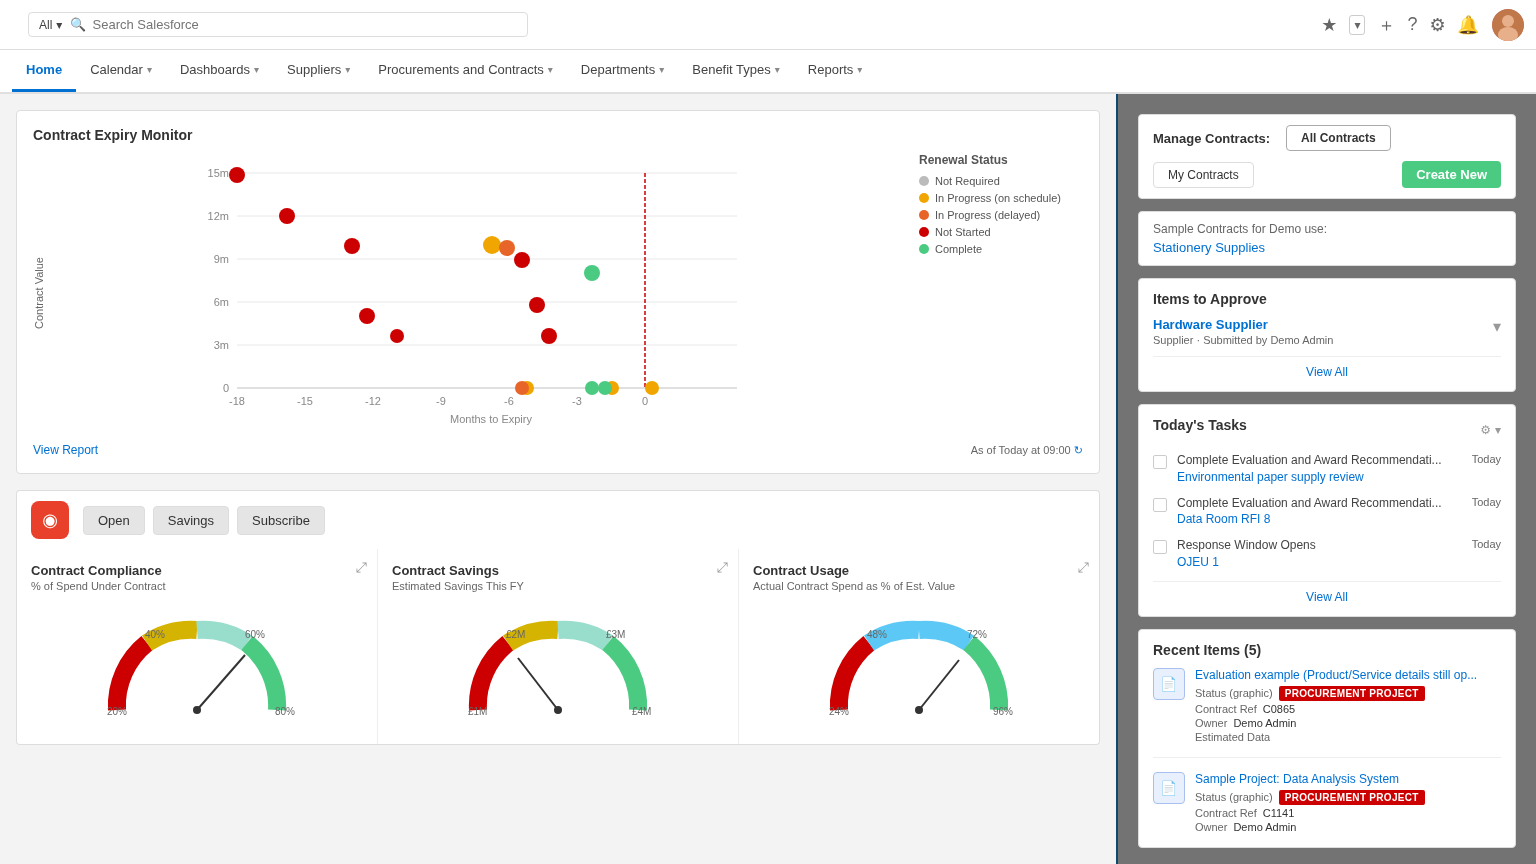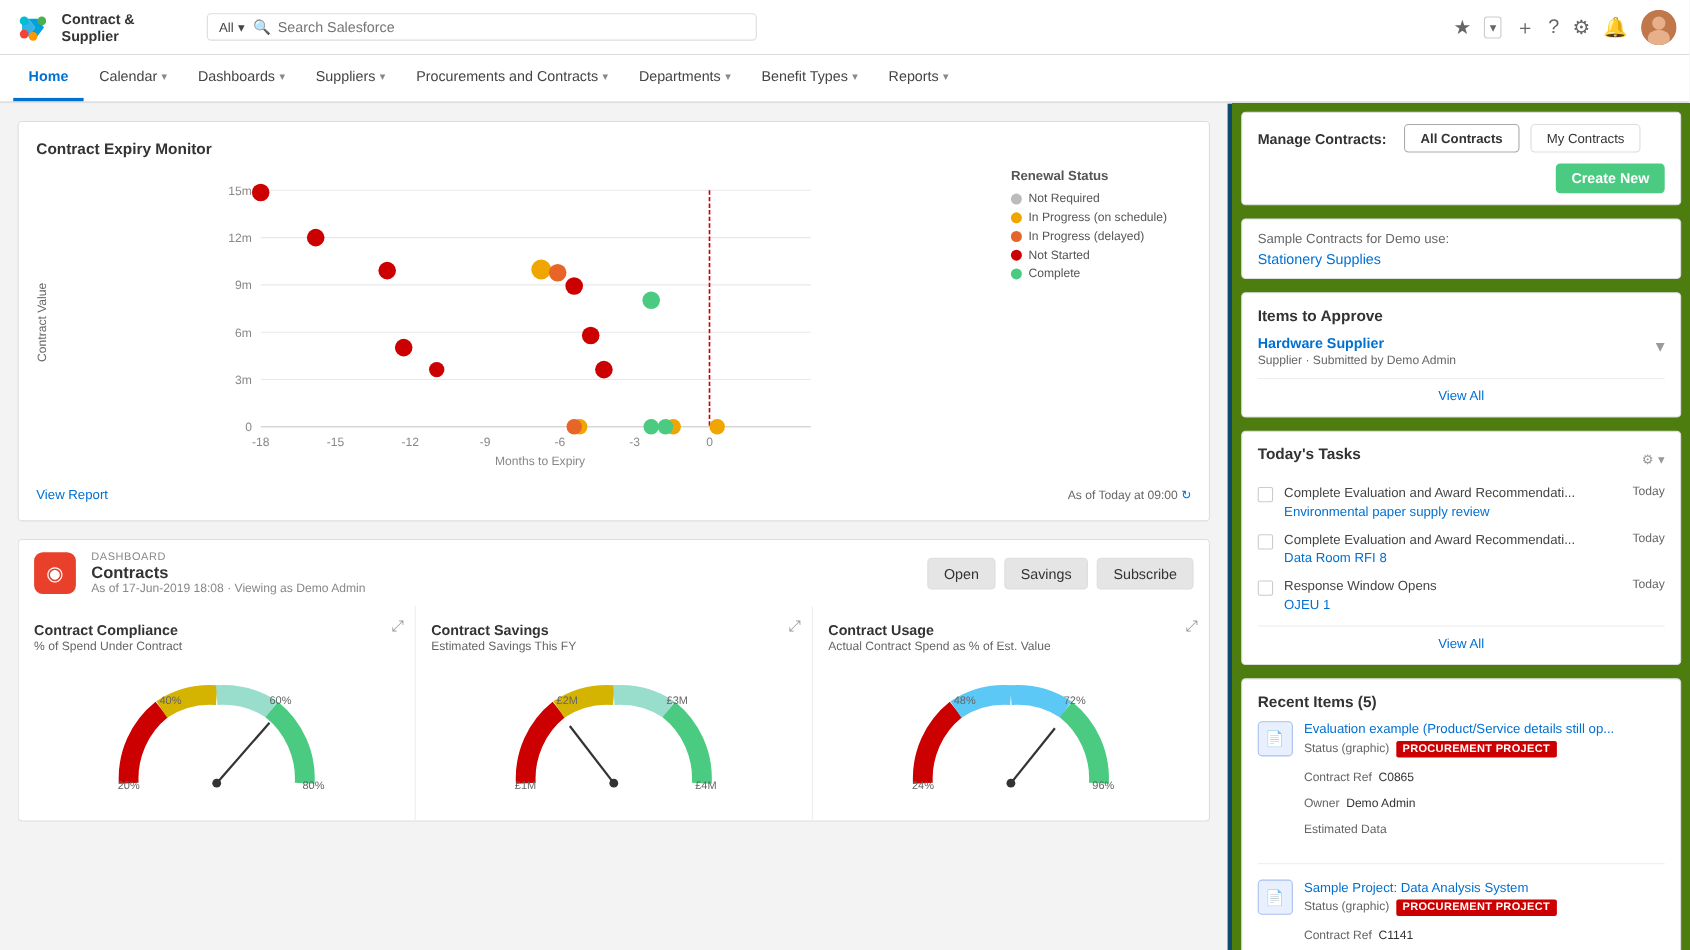--- a/index.html
+++ b/index.html
@@ -44,21 +44,21 @@
     }
     .chevron { font-size: 10px; color: #888; }
 
     
     .main-layout { display: flex; height: calc(100vh - 94px); overflow: hidden; }
 
     
     .left-panel { flex: 1; overflow-y: auto; padding: 16px; background: #f3f3f3; }
 
     
-    .right-panel { width: 420px; min-width: 420px; background: #4d7c0f; overflow-y: auto; padding: 8px; border-left: 4px solid #0c4a6e; }
+    .right-panel { width: 420px; min-width: 420px; background: #737373; overflow-y: auto; padding: 20px; border-left: 2px solid #0c4a6e; }
 
     
     .page-title { font-size: 22px; color: #0070d2; font-weight: 400; margin-bottom: 14px; }
 
     
     .chart-card {
       background: #fff; border: 1px solid #ddd; border-radius: 4px; padding: 16px;
       margin-bottom: 16px;
     }
     .chart-title { font-size: 14px; font-weight: 600; color: #333; margin-bottom: 10px; }
@@ -149,47 +149,31 @@
     .task-link { color: #0070d2; font-size: 12px; cursor: pointer; }
     .task-date { font-size: 11px; color: #666; margin-left: auto; white-space: nowrap; }
     .task-icons { display: flex; gap: 4px; }
     .task-icon-btn { font-size: 12px; color: #999; cursor: pointer; }
 
     .recent-item { display: flex; gap: 10px; margin-bottom: 14px; border-bottom: 1px solid #eee; padding-bottom: 12px; }
     .recent-item:last-child { border-bottom: none; padding-bottom: 0; margin-bottom: 0; }
     .recent-icon { width: 32px; height: 32px; background: #e8f0fe; border: 1px solid #a8c0f0; border-radius: 4px; display: flex; align-items: center; justify-content: center; font-size: 14px; color: #0070d2; flex-shrink: 0; }
     .recent-content { flex: 1; }
     .recent-title { color: #0070d2; font-size: 12px; cursor: pointer; margin-bottom: 4px; }
-    .recent-row { display: flex; align-items: center; gap: 6px; margin-bottom: 12px; font-size: 11px; color: #666; }
+    .recent-row { display: flex; align-items: center; gap: 6px; margin-bottom: 2px; font-size: 11px; color: #666; }
     .recent-val { color: #333; }
     .status-badge {
       background: #c00; color: #fff; font-size: 10px; font-weight: 700;
       padding: 2px 6px; border-radius: 2px; letter-spacing: 0.3px;
     }
   </style>
 </head>
 <body>
 
 <div class="top-nav">
-  <div class="app-logo">
-
-    <svg class="logo-icon" viewBox="0 0 36 36">
-      <circle cx="18" cy="18" r="18" fill="white"></circle>
-      <path d="M8 10 L14 10 L20 18 L14 26 L8 26 Z" fill="#00A1E0" opacity="0.8"></path>
-      <path d="M14 10 L22 10 L28 18 L22 26 L14 26 L20 18 Z" fill="#00A1E0"></path>
-      <circle cx="10" cy="12" r="4" fill="#00BCD4"></circle>
-      <circle cx="26" cy="12" r="4" fill="#4CAF50"></circle>
-      <circle cx="18" cy="26" r="4" fill="#FF9800"></circle>
-      <circle cx="10" cy="24" r="4" fill="#F44336"></circle>
-    </svg>
-    <div>
-      <div style="font-size:13px;font-weight:700;color:#333;">Contract &amp;</div>
-      <div style="font-size:13px;font-weight:700;color:#333;">Supplier</div>
-    </div>
-  </div>
 
   <div class="search-bar">
     <div class="search-all">
       <span>All</span>
       <span>▾</span>
     </div>
     <span style="color:#999;margin-right:6px;">🔍</span>
     <input class="search-input" type="text" placeholder="Search Salesforce" style="">
   </div>
 
@@ -310,25 +294,20 @@
         <span class="as-of">
           <span>As of Today at 09:00</span>
           <span style="cursor:pointer;color:#0070d2;">↻</span>
         </span>
       </div>
     </div>
 
     <div>
       <div class="dashboard-bar">
         <div class="dashboard-icon">◉</div>
-        <div class="dashboard-meta">
-          <div class="dashboard-label">DASHBOARD</div>
-          <div class="dashboard-name">Contracts</div>
-          <div class="dashboard-sub">As of 17-Jun-2019 18:08 · Viewing as Demo Admin</div>
-        </div>
         <div class="dashboard-actions">
           <button class="dash-btn">Open</button>
           <button class="dash-btn">Savings</button>
           <button class="dash-btn">Subscribe</button>
         </div>
       </div>
 
       <div class="gauge-row">
 
         <div class="gauge-card">

